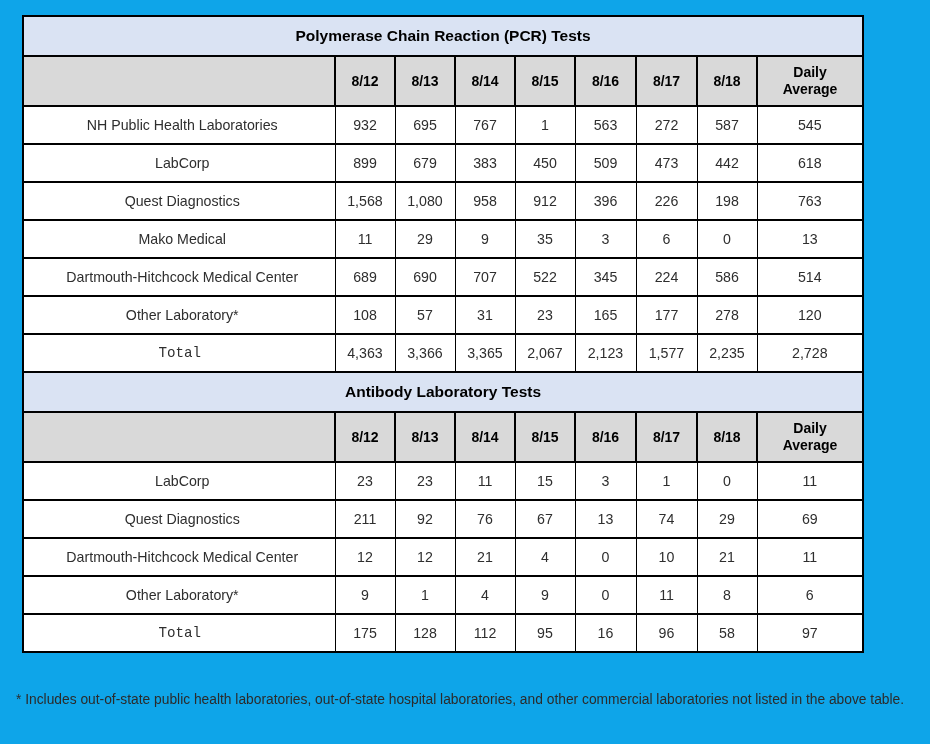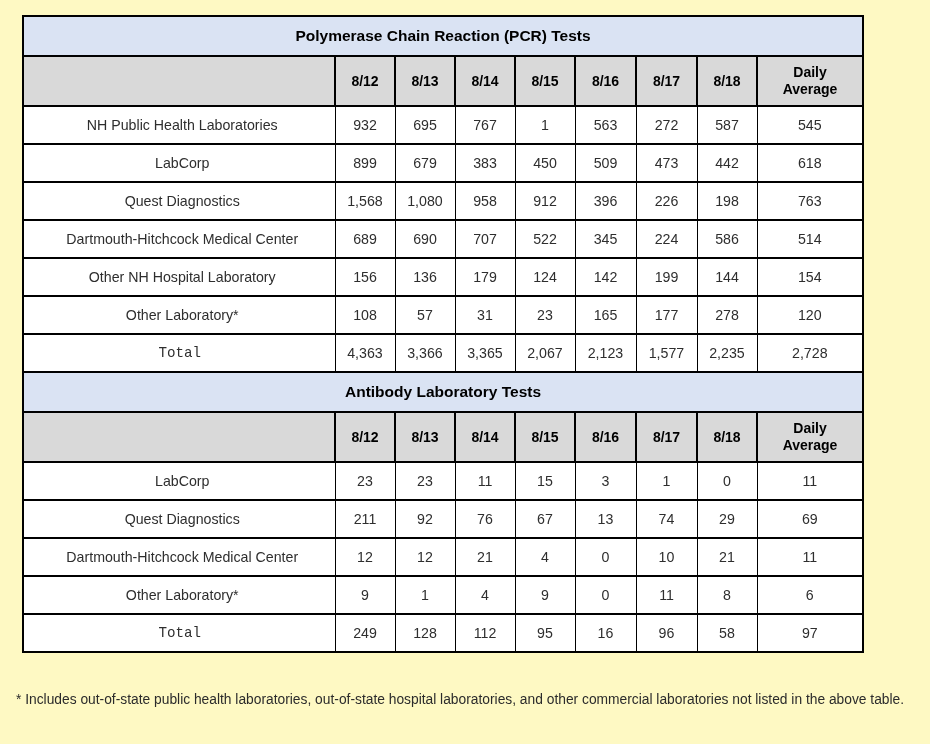--- a/index.html
+++ b/index.html
@@ -11,21 +11,21 @@
   * { box-sizing: border-box; }
   html, body {
     margin: 0; padding: 0;
     width: 930px; height: 744px;
     background: #ffffff;
     font-family: "Liberation Sans", sans-serif;
   }
   .page {
     position: relative;
     width: 930px; height: 744px;
-    background: #fef9c3;
+    background: #0ea5e9;
     overflow: hidden;
   }
   table.report {
     position: absolute;
     left: 22px; top: 15px;
     width: 840px;
     border-collapse: collapse;
     table-layout: fixed;
     border: 2.5px solid var(--border-c);
   }
@@ -136,40 +136,40 @@
           <td class="cell val">1,568</td>
           <td class="cell val">1,080</td>
           <td class="cell val">958</td>
           <td class="cell val">912</td>
           <td class="cell val">396</td>
           <td class="cell val">226</td>
           <td class="cell val">198</td>
           <td class="cell val">763</td>
         </tr>
         <tr class="data-row">
+          <td class="cell name">Mako Medical</td>
+          <td class="cell val">11</td>
+          <td class="cell val">29</td>
+          <td class="cell val">9</td>
+          <td class="cell val">35</td>
+          <td class="cell val">3</td>
+          <td class="cell val">6</td>
+          <td class="cell val">0</td>
+          <td class="cell val">13</td>
+        </tr>
+        <tr class="data-row">
           <td class="cell name">Dartmouth-Hitchcock Medical Center</td>
           <td class="cell val">689</td>
           <td class="cell val">690</td>
           <td class="cell val">707</td>
           <td class="cell val">522</td>
           <td class="cell val">345</td>
           <td class="cell val">224</td>
           <td class="cell val">586</td>
           <td class="cell val">514</td>
-        </tr>
-        <tr class="data-row">
-          <td class="cell name">Other NH Hospital Laboratory</td>
-          <td class="cell val">156</td>
-          <td class="cell val">136</td>
-          <td class="cell val">179</td>
-          <td class="cell val">124</td>
-          <td class="cell val">142</td>
-          <td class="cell val">199</td>
-          <td class="cell val">144</td>
-          <td class="cell val">154</td>
         </tr>
         <tr class="data-row">
           <td class="cell name">Other Laboratory*</td>
           <td class="cell val">108</td>
           <td class="cell val">57</td>
           <td class="cell val">31</td>
           <td class="cell val">23</td>
           <td class="cell val">165</td>
           <td class="cell val">177</td>
           <td class="cell val">278</td>
@@ -240,21 +240,21 @@
           <td class="cell val">1</td>
           <td class="cell val">4</td>
           <td class="cell val">9</td>
           <td class="cell val">0</td>
           <td class="cell val">11</td>
           <td class="cell val">8</td>
           <td class="cell val">6</td>
         </tr>
         <tr class="data-row total-row">
           <td class="cell name">Total</td>
-          <td class="cell val">249</td>
+          <td class="cell val">175</td>
           <td class="cell val">128</td>
           <td class="cell val">112</td>
           <td class="cell val">95</td>
           <td class="cell val">16</td>
           <td class="cell val">96</td>
           <td class="cell val">58</td>
           <td class="cell val">97</td>
         </tr>
       </tbody>
   </table>

